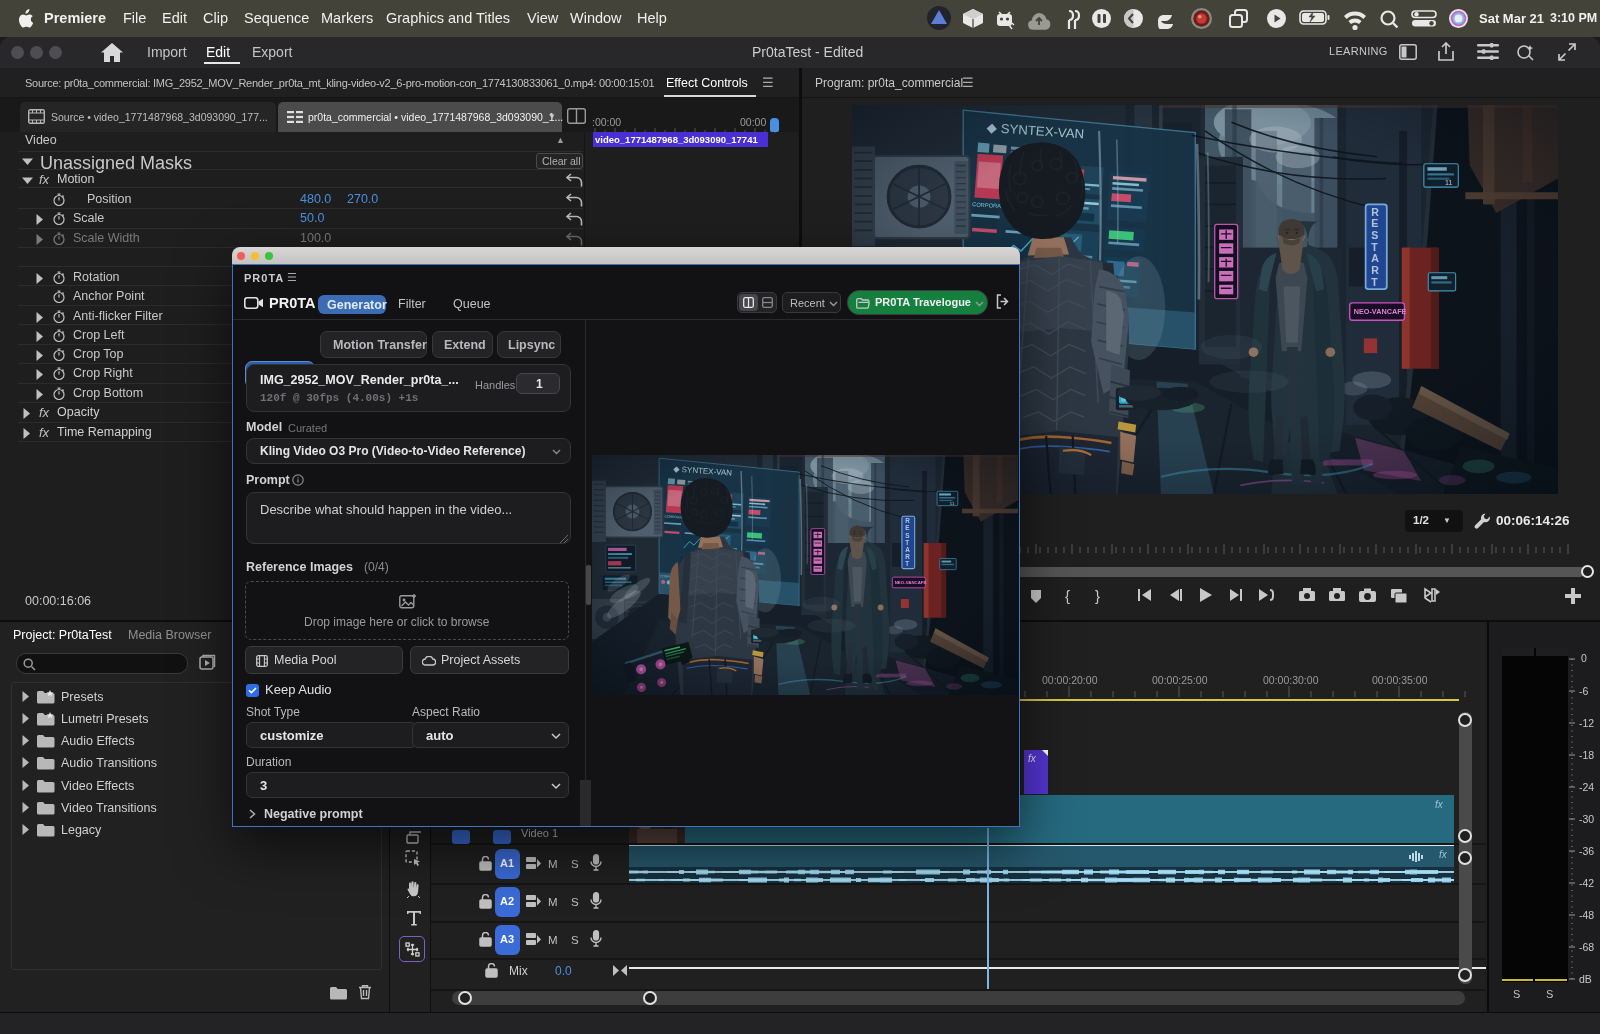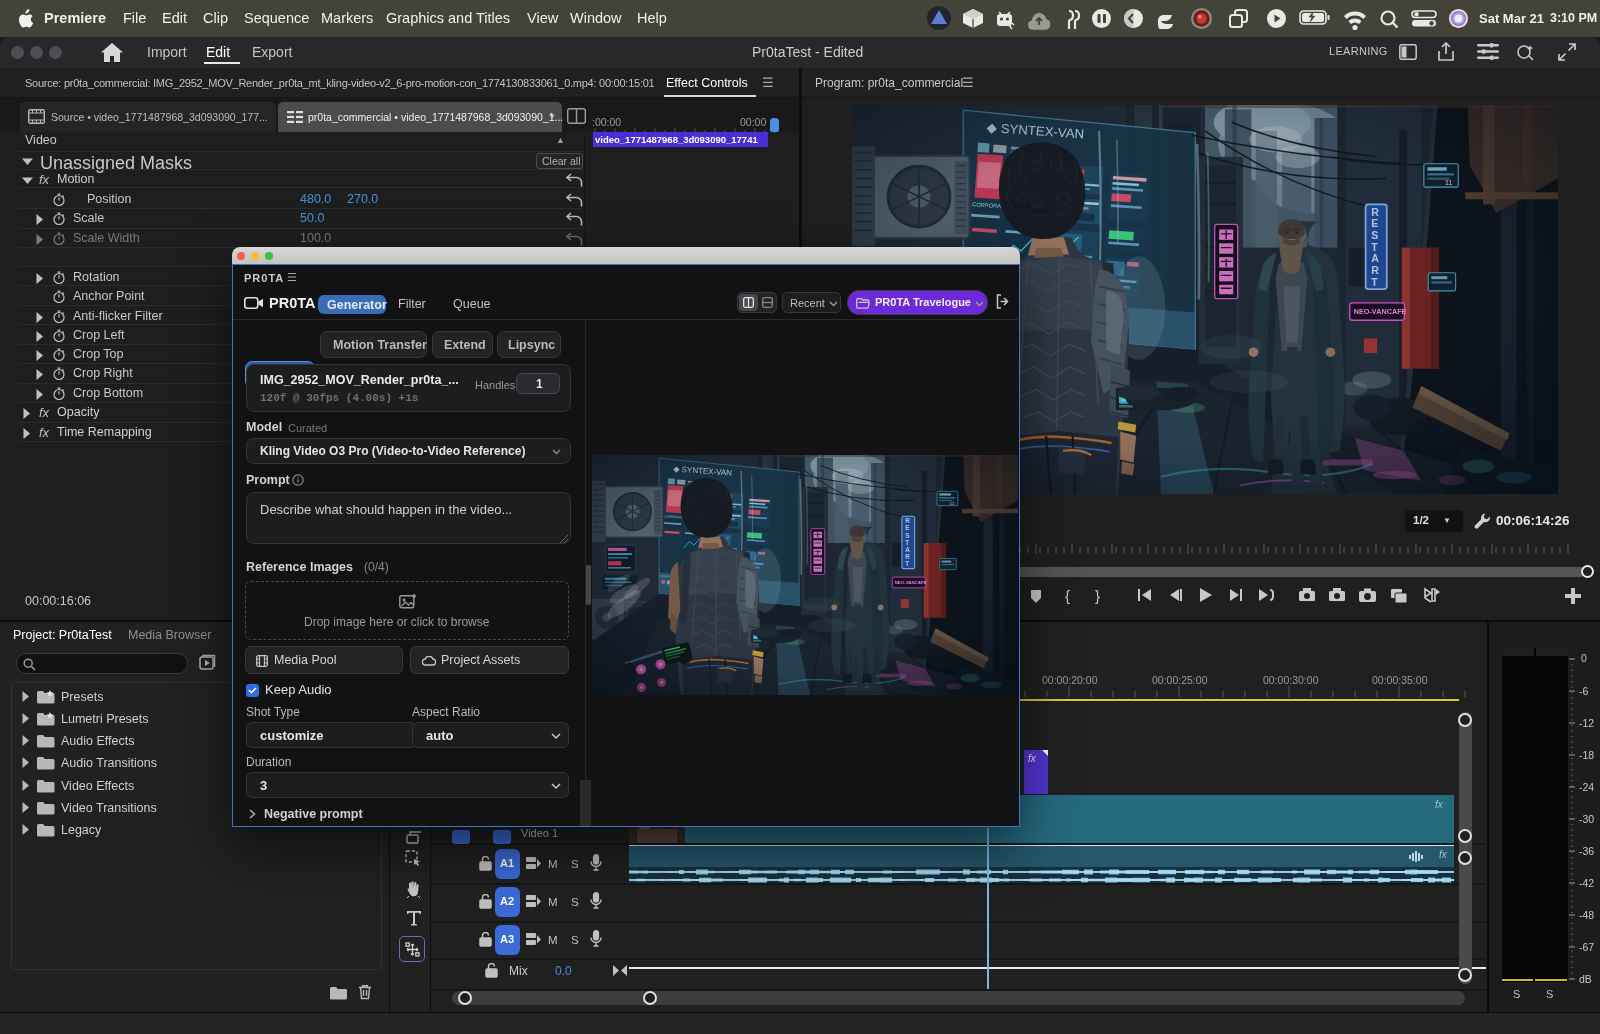--- a/index.html
+++ b/index.html
@@ -710,21 +710,21 @@
         </svg>
       <span class="txt" style="left:92px;top:30px;font-size:10.5px;color:#c8c8c8;">0</span>
       <span class="txt" style="left:90px;top:63px;font-size:10.5px;color:#c8c8c8;">-6</span>
       <span class="txt" style="left:90px;top:95px;font-size:10.5px;color:#c8c8c8;">-12</span>
       <span class="txt" style="left:90px;top:127px;font-size:10.5px;color:#c8c8c8;">-18</span>
       <span class="txt" style="left:90px;top:159px;font-size:10.5px;color:#c8c8c8;">-24</span>
       <span class="txt" style="left:90px;top:191px;font-size:10.5px;color:#c8c8c8;">-30</span>
       <span class="txt" style="left:90px;top:223px;font-size:10.5px;color:#c8c8c8;">-36</span>
       <span class="txt" style="left:90px;top:255px;font-size:10.5px;color:#c8c8c8;">-42</span>
       <span class="txt" style="left:90px;top:287px;font-size:10.5px;color:#c8c8c8;">-48</span>
-      <span class="txt" style="left:90px;top:319px;font-size:10.5px;color:#c8c8c8;">-67</span>
+      <span class="txt" style="left:90px;top:319px;font-size:10.5px;color:#c8c8c8;">-68</span>
       <span class="txt" style="left:90px;top:351px;font-size:10.5px;color:#c8c8c8;">dB</span>
       <span class="txt" style="left:24px;top:366px;font-size:11px;color:#c0c0c0;">S</span>
       <span class="txt" style="left:57px;top:366px;font-size:11px;color:#c0c0c0;">S</span>
     </div>
   </div>
 
   <div class="abs" style="left:0;top:975px;width:1600px;height:22px;background:#232326;border-top:1px solid #0b0b0b;"></div>
 
   <div id="prota" class="abs" style="left:232px;top:210px;width:788px;height:580px;border-radius:8px 8px 0 0;box-shadow:0 20px 55px rgba(0,0,0,0.6);">
 
@@ -758,21 +758,21 @@
             <rect x="0.7" y="0.7" width="9.6" height="9.6" rx="1.5" fill="none" stroke="#88888c" stroke-width="1.3"></rect>
             <path d="M1 5.5h9" stroke="#88888c" stroke-width="1.3"></path>
           </svg>
       </div>
       <div class="abs" style="left:549px;top:27px;width:59px;height:21px;background:#1d1d20;border:1px solid #39393d;border-radius:5px;">
         <span class="txt" style="left:7px;top:4px;font-size:11px;color:#bcbcbf;">Recent</span>
         <svg class="abs" style="left:46px;top:8px;" width="9" height="6" viewBox="0 0 9 6">
             <path d="M1 1l3.5 3.5L8 1" fill="none" stroke="#9a9a9e" stroke-width="1.4"></path>
           </svg>
       </div>
-      <div class="abs" style="left:614px;top:25px;width:141px;height:25px;background:#6d28d9;border:1px solid #3c3c40;border-radius:12px;padding-left:16px;">
+      <div class="abs" style="left:614px;top:25px;width:141px;height:25px;background:#15803d;border:1px solid #3c3c40;border-radius:12px;padding-left:16px;">
         <svg class="abs" style="left:8px;top:7px;" width="14" height="11" viewBox="0 0 14 11" fill="none" stroke="#c8c8cb" stroke-width="1.3">
             <path d="M0.7 2A1.3 1.3 0 0 1 2 0.7h3.2L6.6 2h5A1.3 1.3 0 0 1 12.9 3.3l.2 1"></path>
             <path d="M2.5 4.4h9.6a1 1 0 0 1 1 1.2l-.8 3.6a1.3 1.3 0 0 1-1.3 1H2a1.3 1.3 0 0 1-1.3-1.3V2"></path>
           </svg>
         <span class="txt" style="left:27px;top:5px;font-size:11px;font-weight:bold;color:#f0f0f2;">PR0TA Travelogue</span>
         <svg class="abs" style="left:127px;top:10px;" width="9" height="6" viewBox="0 0 9 6">
             <path d="M1 1l3.5 3.5L8 1" fill="none" stroke="#9a9a9e" stroke-width="1.4"></path>
           </svg>
       </div>
       <svg class="abs" style="left:763px;top:29px;" width="16" height="15" viewBox="0 0 16 15" fill="none" stroke="#c8c8cb" stroke-width="1.5">

